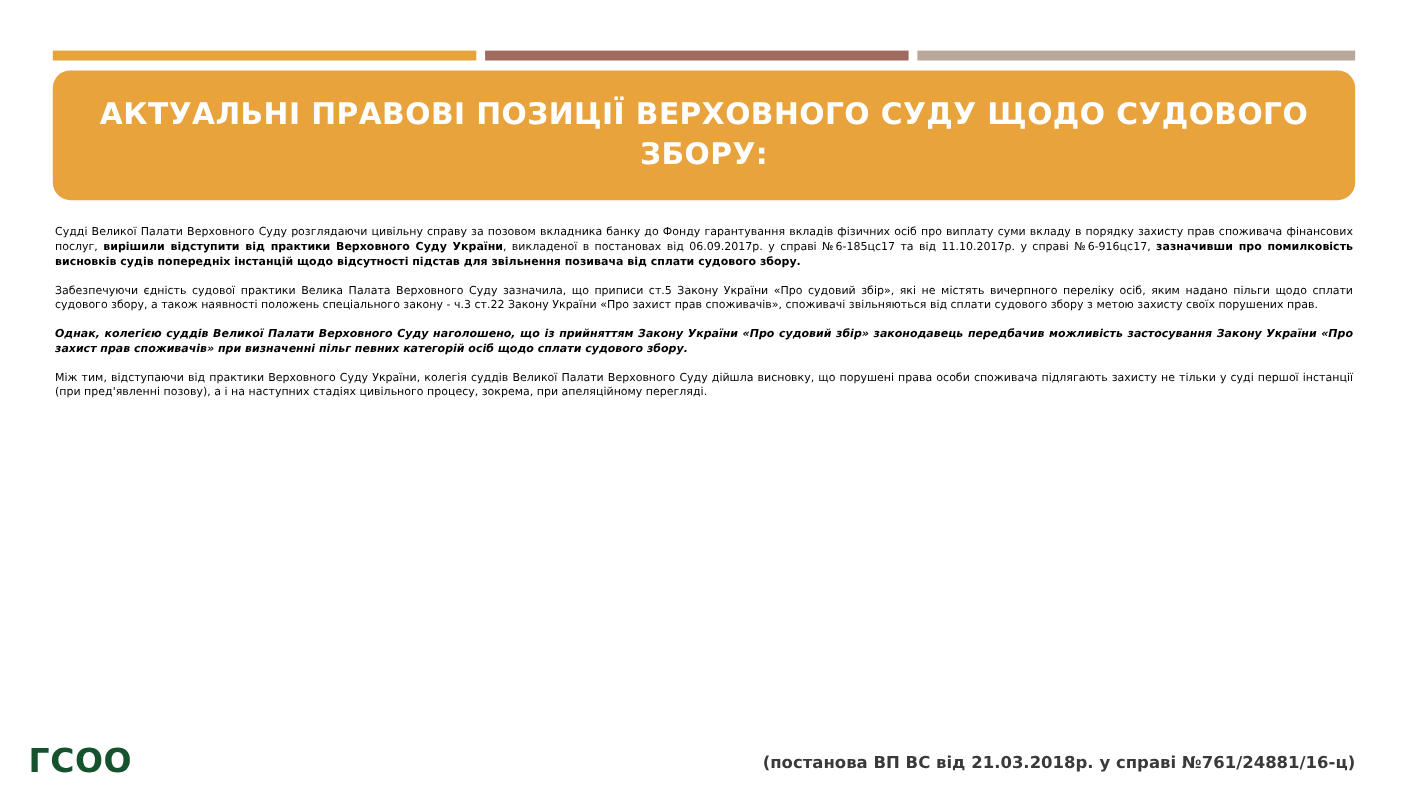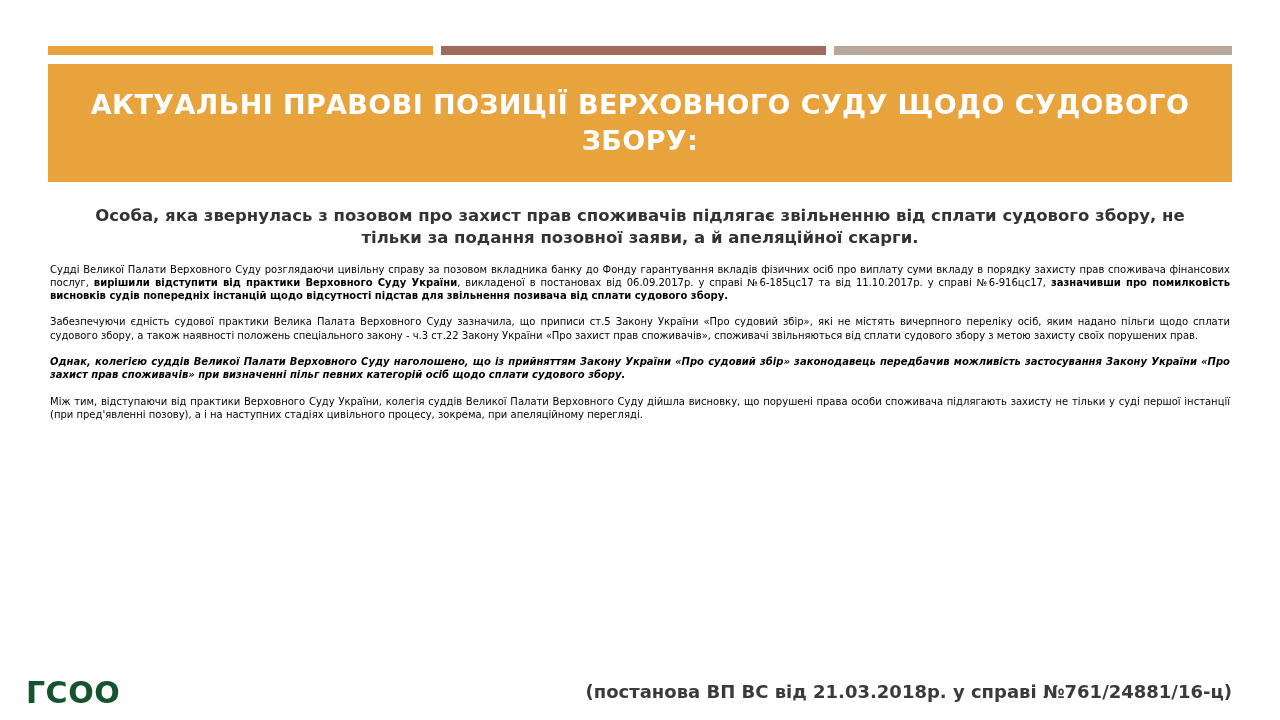--- a/index.html
+++ b/index.html
@@ -42,20 +42,21 @@
     position: absolute;
     top: 64px;
     left: 48px;
     width: 1184px;
     height: 118px;
     background: #E8A33D;
     display: flex;
     align-items: center;
     justify-content: center;
     text-align: center;
+    border-radius: 16px;
   }
   .title-text {
     color: #ffffff;
     font-size: 27px;
     font-weight: bold;
     line-height: 1.35;
     letter-spacing: 0.4px;
     text-transform: uppercase;
     padding: 0 20px;
   }
@@ -98,42 +99,41 @@
     font-size: 30px;
     font-weight: bold;
     color: #14532d;
     letter-spacing: 0.5px;
     font-family: "DejaVu Sans", sans-serif;
   }
   .source {
     position: absolute;
     right: 48px;
     bottom: 18px;
-    font-size: 18px;
+    font-size: 15px;
     font-weight: bold;
     color: #3A3A3A;
   }
 </style>
 </head>
 <body>
 
 <div class="slide">
 
   <div class="top-bars">
     <div class="bar bar-1"></div>
     <div class="bar bar-2"></div>
     <div class="bar bar-3"></div>
   </div>
 
   <div class="title-block">
     <div class="title-text">АКТУАЛЬНІ ПРАВОВІ ПОЗИЦІЇ ВЕРХОВНОГО СУДУ ЩОДО СУДОВОГО ЗБОРУ:</div>
   </div>
 
   <div class="content">
-    <div class="lead">Особа, яка звернулась з позовом про захист прав споживачів підлягає звільненню від сплати судового збору, не тільки за подання позовної заяви, а й апеляційної скарги.</div>
     <div id="paragraphs">
         <p class="para"><span>Судді Великої Палати Верховного Суду розглядаючи цивільну справу за позовом вкладника банку до Фонду гарантування вкладів фізичних осіб про виплату суми вкладу в порядку захисту прав споживача фінансових послуг, </span><span class="b">вирішили відступити від практики Верховного Суду України</span><span>, викладеної в постановах від 06.09.2017р. у справі №6-185цс17 та від 11.10.2017р. у справі №6-916цс17, </span><span class="b">зазначивши про помилковість висновків судів попередніх інстанцій щодо відсутності підстав для звільнення позивача від сплати судового збору.</span></p>
         <p class="para"><span>Забезпечуючи єдність судової практики Велика Палата Верховного Суду зазначила, що приписи ст.5 Закону України «Про судовий збір», які не містять вичерпного переліку осіб, яким надано пільги щодо сплати судового збору, а також наявності положень спеціального закону - ч.3 ст.22 Закону України «Про захист прав споживачів», споживачі звільняються від сплати судового збору з метою захисту своїх порушених прав.</span></p>
         <p class="para bold-para"><span>Однак, колегією суддів Великої Палати Верховного Суду наголошено, що із прийняттям Закону України «Про судовий збір» законодавець передбачив можливість застосування Закону України «Про захист прав споживачів» при визначенні пільг певних категорій осіб щодо сплати судового збору.</span></p>
         <p class="para"><span>Між тим, відступаючи від практики Верховного Суду України, колегія суддів Великої Палати Верховного Суду дійшла висновку, що порушені права особи споживача підлягають захисту не тільки у суді першої інстанції (при пред'явленні позову), а і на наступних стадіях цивільного процесу, зокрема, при апеляційному перегляді.</span></p>
       </div>
   </div>
 
   <div class="logo">ГСОО</div>
   <div class="source">(постанова ВП ВС від 21.03.2018р. у справі №761/24881/16-ц)</div>

